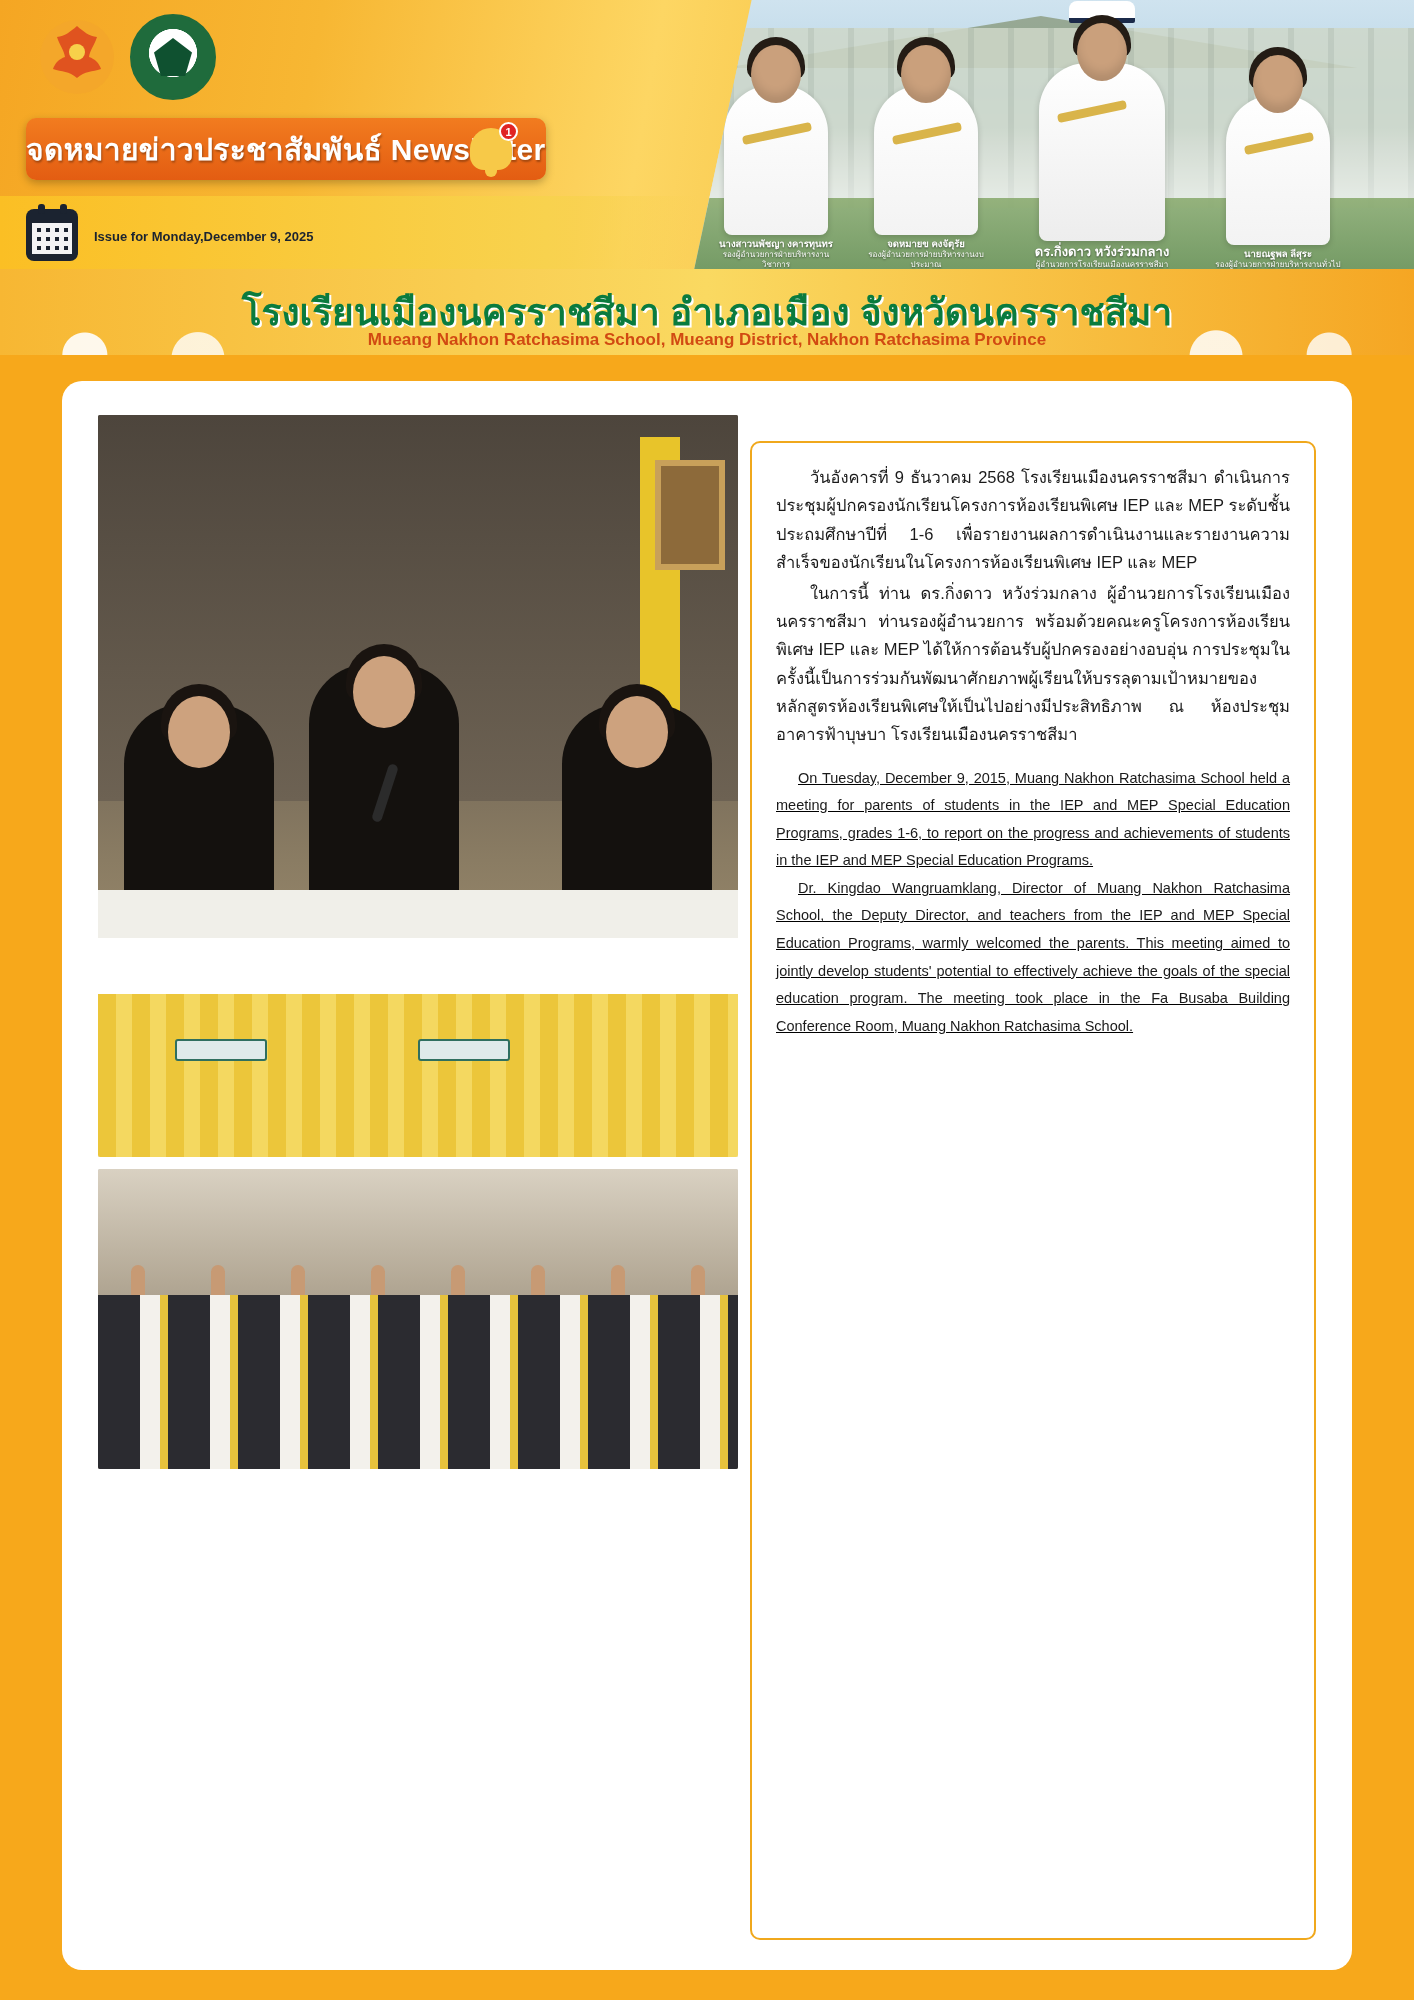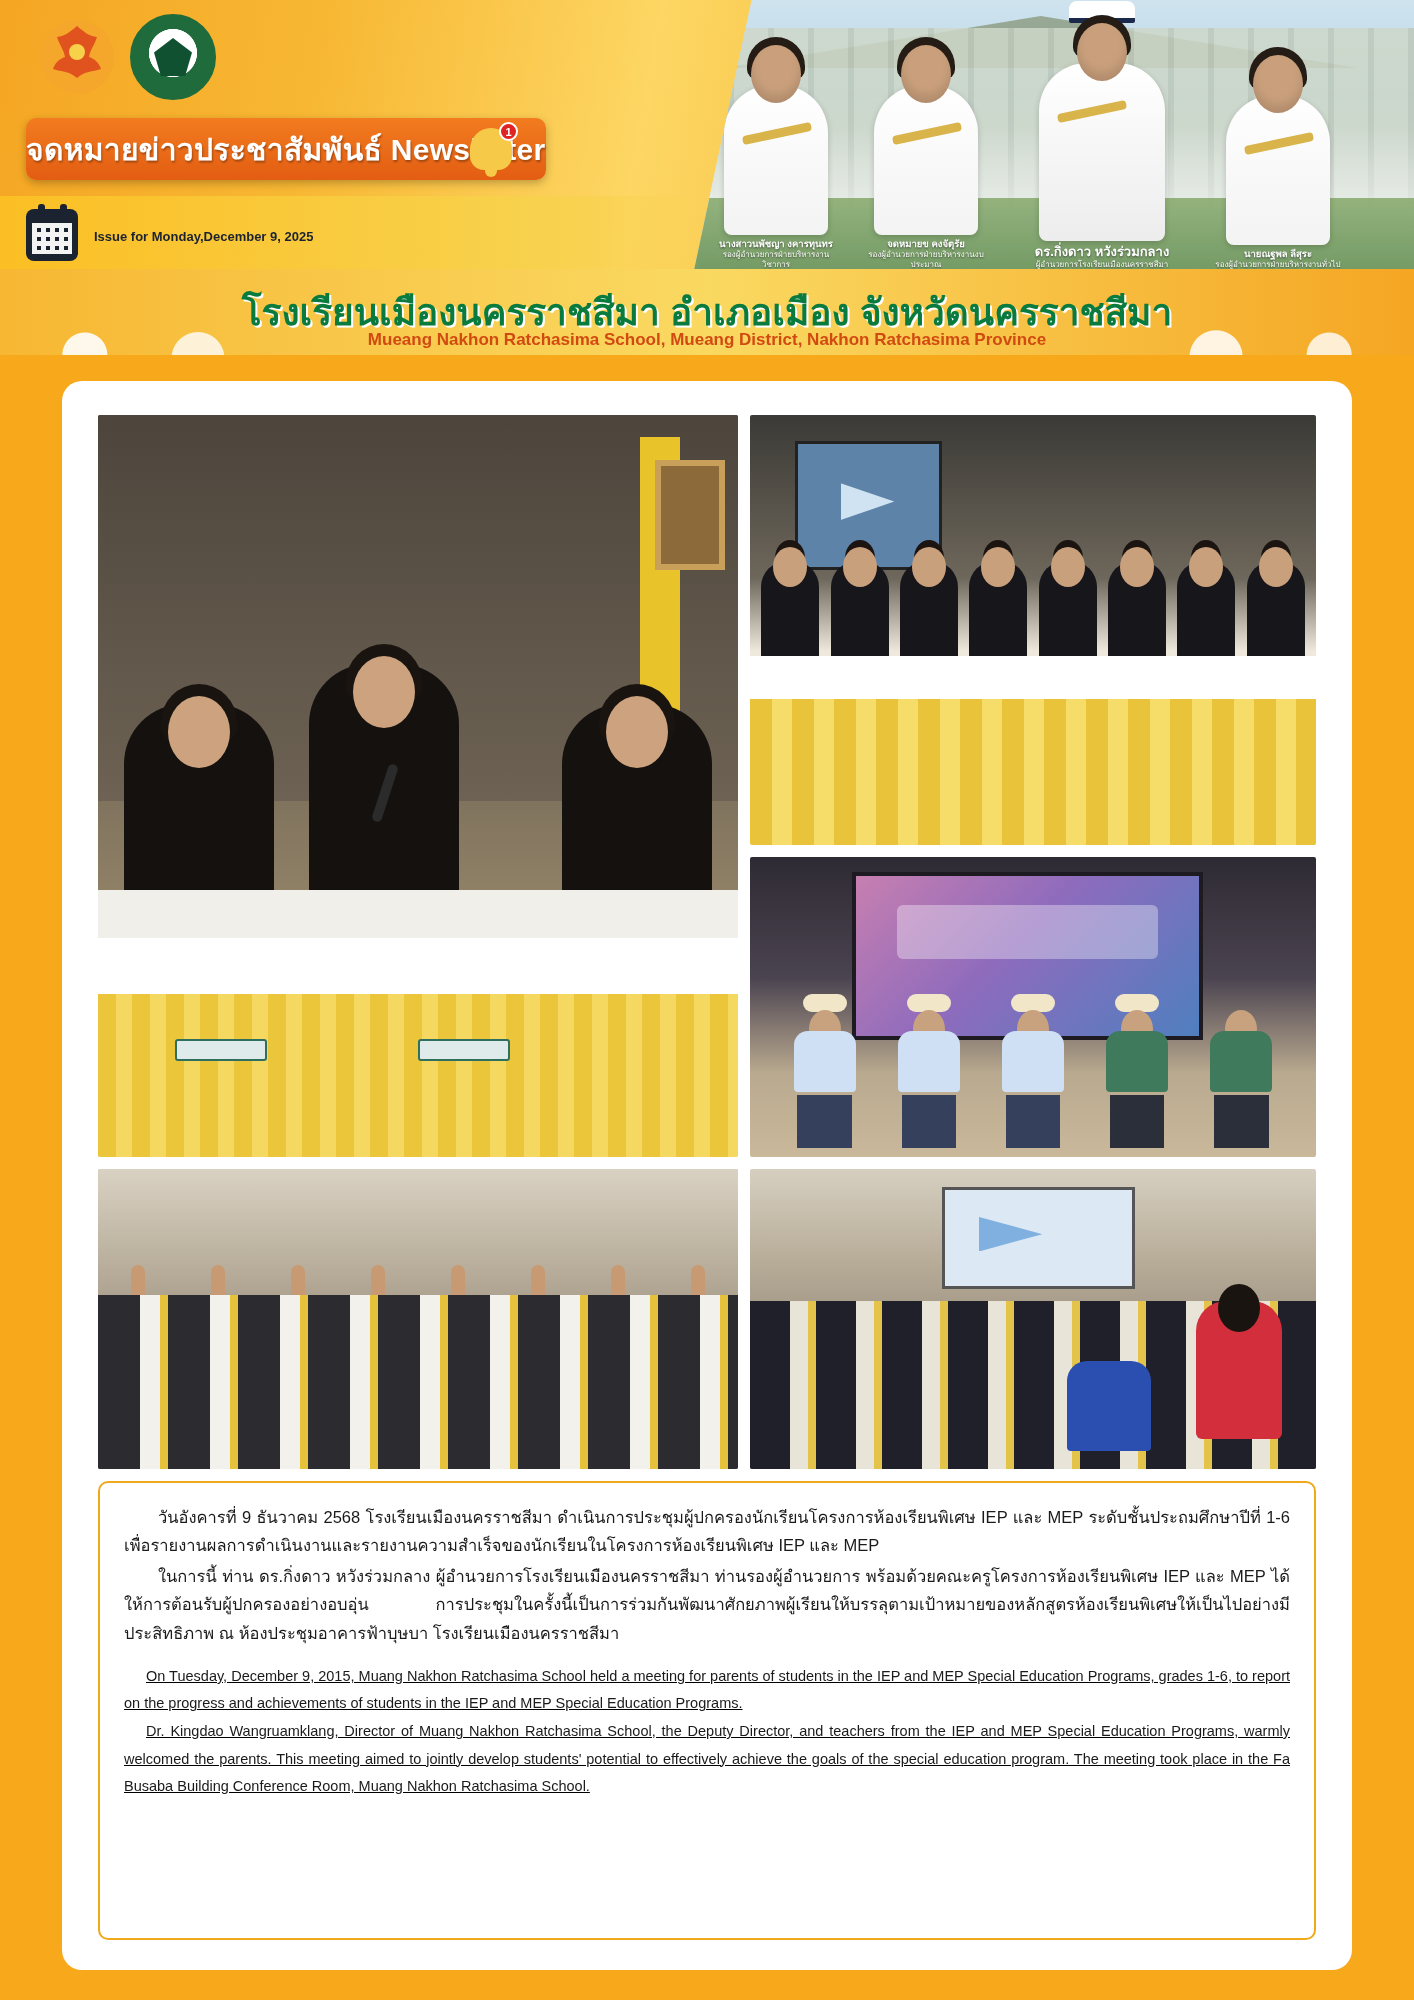--- a/index.html
+++ b/index.html
@@ -252,21 +252,21 @@
     height: 1645px;
     background: #f7a81b;
     padding: 26px 62px 30px 62px;
   }
   .card {
     width: 100%; height: 100%;
     background: #ffffff;
     border-radius: 20px;
     padding: 34px 36px 30px 36px;
     display: flex;
-    flex-direction: column;
+    flex-direction: row;
   }
 
   .photo-grid {
     display: grid;
     grid-template-columns: 640px 1fr;
     grid-template-rows: 430px 300px 300px;
     gap: 12px;
     height: 1040px;
   }
   .ph {

